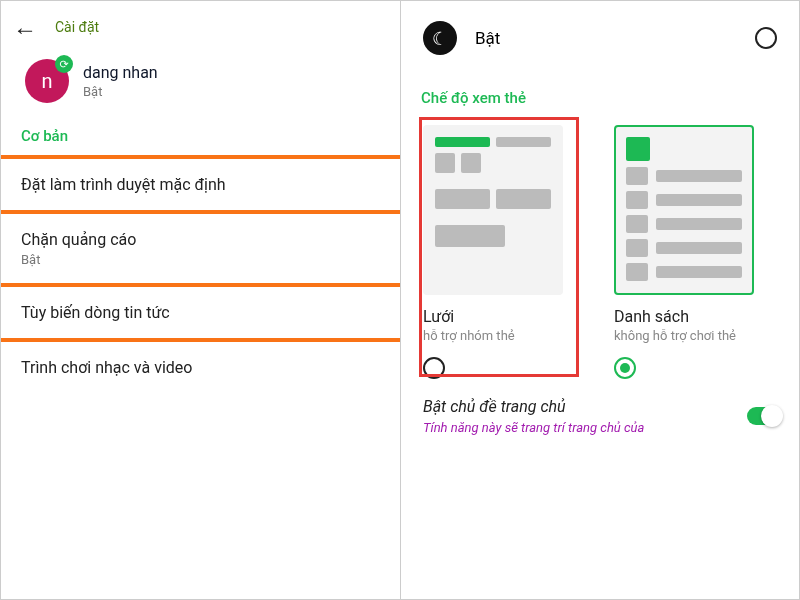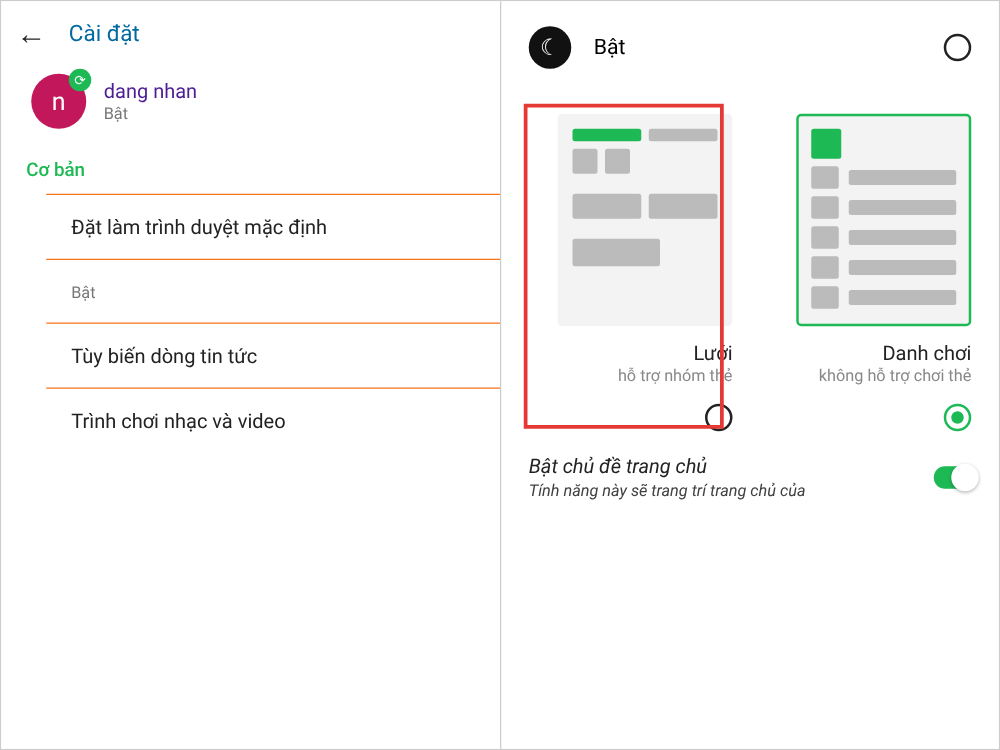--- a/index.html
+++ b/index.html
@@ -31,22 +31,22 @@
     align-items: center;
     padding: 14px 16px 6px 12px;
     gap: 18px;
   }
   .back-arrow {
     font-size: 24px;
     line-height: 1;
     color: #222;
   }
   .title {
-    font-size: 18px;
-    color: #0369a1;
+    font-size: 14px;
+    color: #4d7c0f;
   }
   .profile {
     display: flex;
     align-items: center;
     gap: 14px;
     padding: 14px 16px 18px 24px;
   }
   .avatar {
     position: relative;
     width: 44px; height: 44px;
@@ -59,37 +59,36 @@
   .sync-badge {
     position: absolute;
     top: -4px; right: -4px;
     width: 18px; height: 18px;
     border-radius: 50%;
     background: #1db954;
     display: flex; align-items: center; justify-content: center;
     color: #fff;
     font-size: 11px;
   }
-  .profile-name { font-size: 16px; color: #4c1d95; }
+  .profile-name { font-size: 16px; color: #0f172a; }
   .profile-sub  { font-size: 13px; color: #777; margin-top: 2px; }
 
   .section-label {
     color: #1db954;
     font-size: 15px;
     font-weight: 500;
     padding: 6px 20px 10px 20px;
   }
 
   .row {
     padding: 16px 20px;
-    border-top: 1px solid #f97316;
+    border-top: 4px solid #f97316;
     font-size: 16px;
     color: #222;
     position: relative;
-    margin-left: 36px;
   }
   .row .sub { font-size: 13px; color: #777; margin-top: 3px; }
   .row.highlight {
     position: relative;
   }
   .red-box {
     position: absolute;
     border: 3px solid #e53935;
     pointer-events: none;
   }
@@ -117,21 +116,21 @@
 
   .cards {
     display: flex;
     gap: 28px;
     padding: 8px 22px 6px 22px;
   }
   .card-col {
     flex: 1;
     display: flex;
     flex-direction: column;
-    align-items: flex-end;
+    align-items: flex-start;
   }
   .preview {
     width: 140px;
     height: 170px;
     border-radius: 4px;
     background: #f3f3f3;
     padding: 10px;
     display: flex;
     flex-direction: column;
     gap: 6px;
@@ -170,21 +169,21 @@
     content:"";
     width: 10px; height:10px; border-radius:50%;
     background:#1db954;
   }
 
   .theme-row {
     padding: 12px 22px 0 22px;
     font-style: italic;
   }
   .theme-title { font-size: 16px; color:#222; }
-  .theme-sub   { font-size: 13px; color:#404040; margin-top:4px; }
+  .theme-sub   { font-size: 13px; color:#a21caf; margin-top:4px; }
 
   .toggle {
     position:absolute;
     right: 18px;
     bottom: 10px;
     width: 34px; height: 18px;
     border-radius: 10px;
     background: #1db954;
   }
   .toggle::after{
@@ -222,20 +221,21 @@
       </div>
     </div>
 
     <div class="section-label">Cơ bản</div>
 
     <div class="row">
       <span>Đặt làm trình duyệt mặc định</span>
     </div>
 
     <div class="row">
+      <span>Chặn quảng cáo</span>
       <div class="sub">Bật</div>
     </div>
 
 
     <div class="row">
       <span>Tùy biến dòng tin tức</span>
     </div>
 
     <div class="row">
       <span>Trình chơi nhạc và video</span>
@@ -245,20 +245,21 @@
 
   <div class="pane">
     <div class="dark-row">
       <div class="left">
         <span class="night-circle">☾</span>
         <span style="font-size:17px;">Bật</span>
       </div>
       <span class="radio-empty"></span>
     </div>
 
+    <div class="section-label">Chế độ xem thẻ</div>
 
     <div class="cards" style="position:relative;">
 
       <div class="card-col">
         <div class="preview">
           <div class="g-top">
               <div class="gbar"></div>
               <div class="gbar grey"></div>
             </div>
           <div class="g-sq-row">
@@ -295,21 +296,21 @@
             </div>
           <div class="lrow">
               <div class="lbox"></div>
               <div class="lbar"></div>
             </div>
           <div class="lrow">
               <div class="lbox"></div>
               <div class="lbar"></div>
             </div>
         </div>
-        <div class="card-label">Danh chơi</div>
+        <div class="card-label">Danh sách</div>
         <div class="card-sub">không hỗ trợ chơi thẻ</div>
         <div class="card-radio on"></div>
       </div>
 
       <span class="red-card-highlight" style="left:18px; top:0px; width:160px; height:260px;"></span>
     </div>
 
 
     <div class="theme-row" style="position:relative;">
       <div class="theme-title">Bật chủ đề trang chủ</div>

